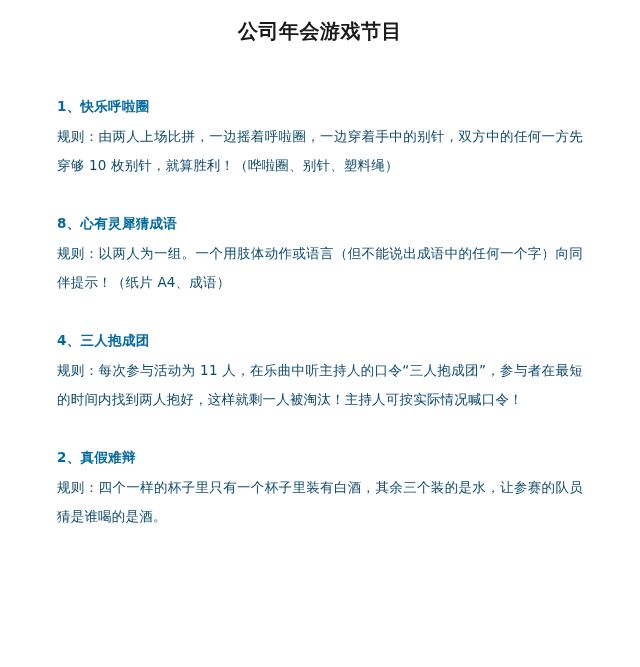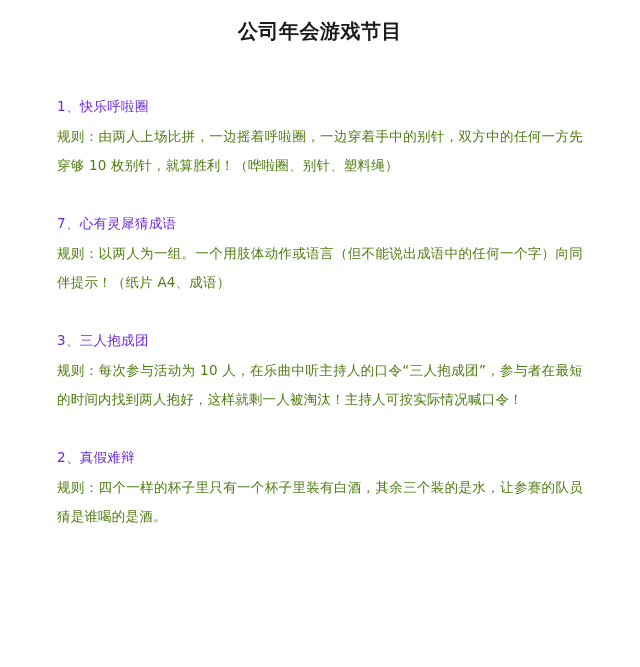--- a/index.html
+++ b/index.html
@@ -41,30 +41,30 @@
     width: 526px;
   }
   .section {
     margin-bottom: 33px;
   }
   .section:last-child {
     margin-bottom: 0;
   }
   .section-heading {
     font-size: 13.5px;
-    font-weight: normal;
-    color: #6d28d9;
+    font-weight: bold;
+    color: #0369a1;
     line-height: 20px;
     margin-bottom: 6px;
     letter-spacing: 0.3px;
   }
   .section-body {
     font-size: 13.5px;
     font-weight: normal;
-    color: #4d7c0f;
+    color: #0c4a6e;
     line-height: 29px;
     text-align: justify;
     text-justify: inter-character;
     letter-spacing: 0.2px;
     word-break: break-all;
   }
 </style>
 </head>
 <body>
 
@@ -73,28 +73,28 @@
   <div class="doc-title">公司年会游戏节目</div>
 
   <div class="content">
 
     <div class="section">
       <div class="section-heading">1、快乐呼啦圈</div>
       <div class="section-body">规则：由两人上场比拼，一边摇着呼啦圈，一边穿着手中的别针，双方中的任何一方先穿够 10 枚别针，就算胜利！（哗啦圈、别针、塑料绳）</div>
     </div>
 
     <div class="section">
-      <div class="section-heading">7、心有灵犀猜成语</div>
+      <div class="section-heading">8、心有灵犀猜成语</div>
       <div class="section-body">规则：以两人为一组。一个用肢体动作或语言（但不能说出成语中的任何一个字）向同伴提示！（纸片 A4、成语）</div>
     </div>
 
 
     <div class="section">
-      <div class="section-heading">3、三人抱成团</div>
-      <div class="section-body">规则：每次参与活动为 10 人，在乐曲中听主持人的口令“三人抱成团”，参与者在最短的时间内找到两人抱好，这样就剩一人被淘汰！主持人可按实际情况喊口令！</div>
+      <div class="section-heading">4、三人抱成团</div>
+      <div class="section-body">规则：每次参与活动为 11 人，在乐曲中听主持人的口令“三人抱成团”，参与者在最短的时间内找到两人抱好，这样就剩一人被淘汰！主持人可按实际情况喊口令！</div>
     </div>
 
     <div class="section">
       <div class="section-heading">2、真假难辩</div>
       <div class="section-body">规则：四个一样的杯子里只有一个杯子里装有白酒，其余三个装的是水，让参赛的队员猜是谁喝的是酒。</div>
     </div>
 
   </div>
 </div>
 

